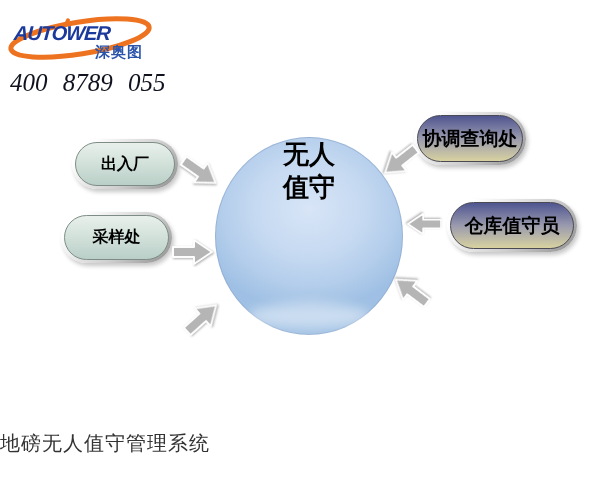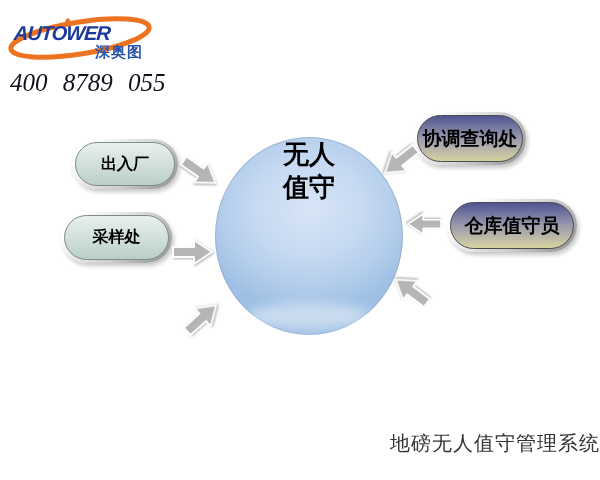--- a/index.html
+++ b/index.html
@@ -74,21 +74,21 @@
     background:linear-gradient(180deg,
       var(--right-fill-top,#4f5590) 0%,
       var(--right-fill-mid,#9a9aae) 50%,
       var(--right-fill-bottom,#d8d2a0) 100%);
   }
   
   .arrow{position:absolute;filter:drop-shadow(1px 1.5px 1px rgba(80,80,80,.45));overflow:visible;}
   .arrow polygon{fill:var(--arrow-gray,#b5b5b5);stroke:#fdfdfd;stroke-width:2;stroke-linejoin:round;}
   
   .caption{
-    position:absolute;left:0;right:0;top:430px;text-align:right;
+    position:absolute;left:0;right:0;top:430px;text-align:left;
     font-family:Liberation Sans, sans-serif;
     font-size:20px;color:var(--caption-color,#333);letter-spacing:1px;
   }
 </style>
 </head>
 <body>
 
 <div class="stage">
 
   <div class="logo">

